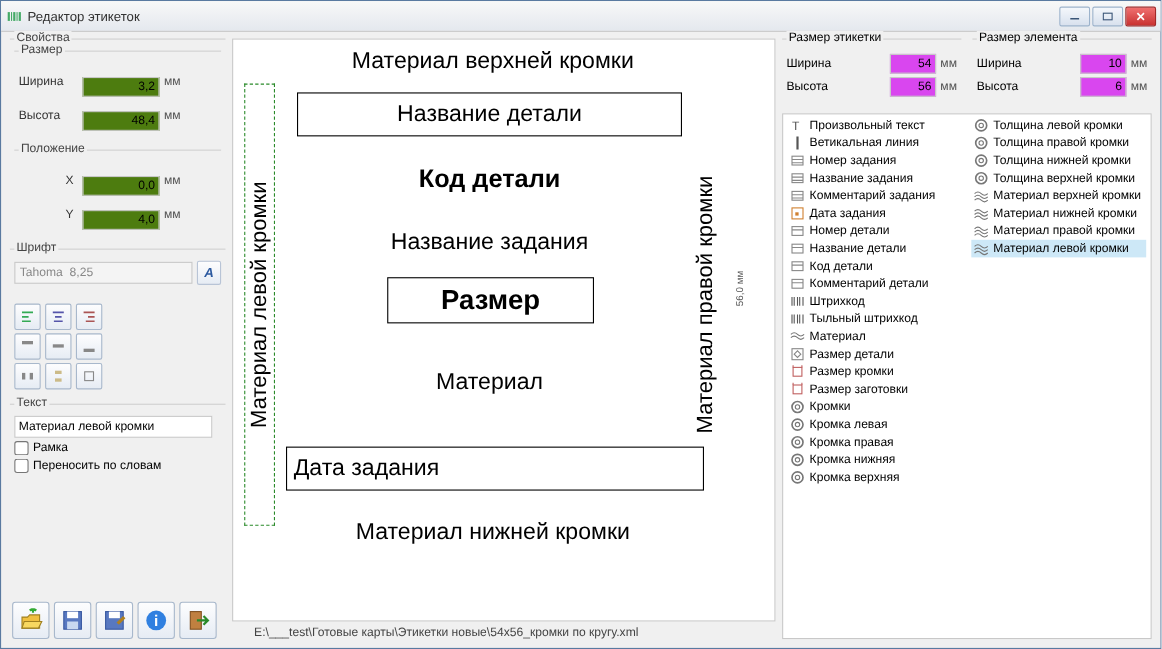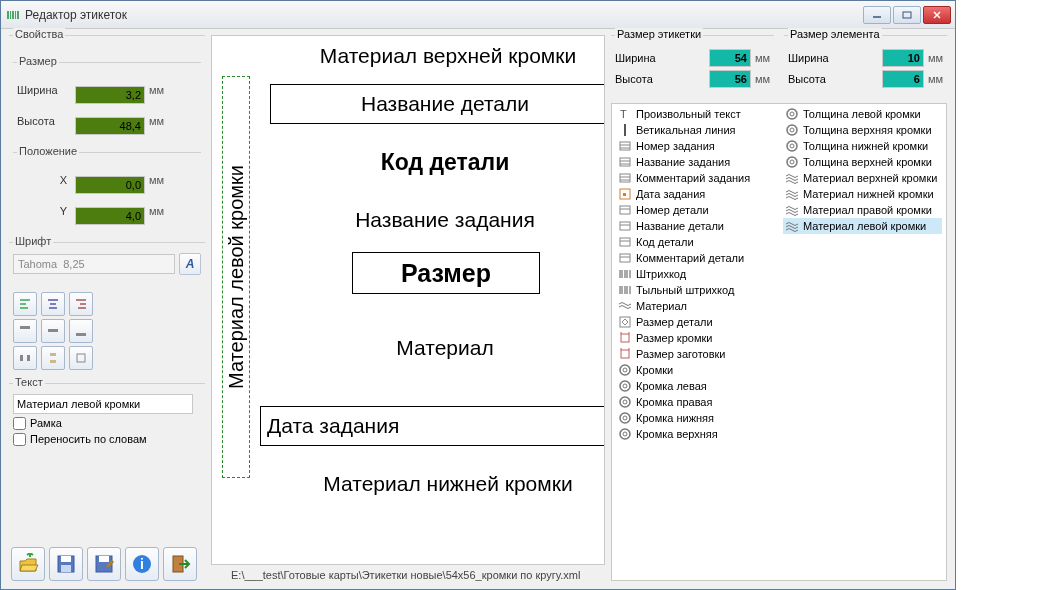--- a/index.html
+++ b/index.html
@@ -1,17 +1,17 @@
 <!DOCTYPE html>
 <html><head>
 <meta charset="utf-8">
 <style>
 * { box-sizing: border-box; margin: 0; padding: 0; font-family: Tahoma, sans-serif; }
 body { background: #fff; }
-.window { width: 956px; height: 590px; border: 1px solid #5a7aa0; display: flex; flex-direction: column; background: #f0f0f0; }
+.window { width: 1056px; height: 590px; border: 1px solid #5a7aa0; display: flex; flex-direction: column; background: #f0f0f0; }
 .titlebar { height: 28px; background: linear-gradient(#f8f8f8,#e4e8ee); display: flex; align-items: center; padding: 0 4px; border-bottom: 1px solid #c8c8c8; }
 .titlebar .icon { width: 16px; height: 16px; margin-right: 4px; display:flex; align-items:center; justify-content:center; }
 .titlebar .title { font-size: 12px; color: #333; flex: 1; }
 .winbtns { display: flex; gap: 2px; }
 .winbtn { width: 28px; height: 18px; background: linear-gradient(#f4f7fb,#d8e1ee); border: 1px solid #9cb3cc; border-radius: 2px; display:flex; align-items:center; justify-content:center; font-size:10px; color:#3a5577; }
 .winbtn.close { background: linear-gradient(#f07070,#c83232); border-color:#a02828; color:#fff; }
 .content { flex:1; display:flex; padding: 6px 8px 8px 8px; gap:6px; }
 .leftcol { width: 196px; display:flex; flex-direction:column; gap:6px; }
 .group { border-top: 1px solid #d0d0d0; padding: 10px 4px 4px 4px; position: relative; }
 .group > .legend { position: absolute; top: -8px; left: 4px; font-size: 11px; color:#444; background:#f0f0f0; padding:0 2px; }
@@ -36,21 +36,21 @@
 .el.border { border:1px solid #000; }
 .vtext { writing-mode: vertical-rl; text-orientation: mixed; transform: rotate(180deg); display:flex; align-items:center; justify-content:center; }
 .ruler-label { position:absolute; font-size:9px; color:#555; writing-mode:vertical-rl; transform:rotate(180deg); }
 .path { font-size:11px; color:#444; margin-top:4px; padding-left:20px;}
 .rightcol { width: 336px; display:flex; flex-direction:column; }
 .righttop { display:flex; gap:10px; }
 .rgroup { border-top: 1px solid #d0d0d0; padding: 10px 4px 4px 4px; position: relative; flex:1; }
 .rgroup .legend { position:absolute; top:-8px; left:4px; font-size:11px; background:#f0f0f0; padding:0 2px; }
 .rrow { display:flex; align-items:center; font-size:11px; margin:3px 0; }
 .rrow .lbl { flex:1; }
-.rrow input { width:42px; height:18px; border:1px solid #c8c8c8; background:#14b8a6; font-size:11px; text-align:right; padding:0 3px;font-weight:bold; }
+.rrow input { width:42px; height:18px; border:1px solid #c8c8c8; background:#d946ef; font-size:11px; text-align:right; padding:0 3px; }
 .rrow .unit { margin-left:4px; color:#555; }
 .elemlist { flex:1; border:1px solid #c8c8c8; background:#fff; margin-top:8px; display:flex; font-size:11px; overflow:auto; }
 .listcol { flex:1; padding:2px 4px; }
 .listitem { display:flex; align-items:center; gap:4px; padding:1px 2px; white-space:nowrap; cursor:default; }
 .listitem.selected { background:#cde8f7; }
 .listicon { width:14px; height:14px; flex-shrink:0; display:flex; align-items:center; justify-content:center; font-size:11px; color:#555; }
 svg { display:block; }
 .selected-element { border: 1px dashed #2a8a2a; position:absolute; }
 </style>
 </head>
@@ -83,21 +83,21 @@
           <svg width="10" height="8">
             <line x1="2" y1="1" x2="8" y2="7" stroke="#fff" stroke-width="1.5"></line>
             <line x1="8" y1="1" x2="2" y2="7" stroke="#fff" stroke-width="1.5"></line>
           </svg>
         </div>
     </div>
   </div>
   <div class="content">
 
     <div class="leftcol">
-      <div class="group" style="padding-top:22px;">
+      <div class="group" style="padding-top:6px;">
         <span class="legend">Свойства</span>
         <div class="group" style="margin-top:4px;">
           <span class="legend">Размер</span>
           <div class="row">
             <span class="lbl">Ширина</span>
             <input value="3,2" style="">
             <span class="unit">мм</span>
           </div>
           <div class="row">
             <span class="lbl">Высота</span>
@@ -496,21 +496,21 @@
               </span>
               <span>Толщина левой кромки</span>
             </div>
             <div class="listitem">
               <span class="listicon">
                 <svg width="14" height="14">
                   <circle cx="7" cy="7" r="5" fill="none" stroke="#777" stroke-width="1.5"></circle>
                   <circle cx="7" cy="7" r="2" fill="none" stroke="#777"></circle>
                 </svg>
               </span>
-              <span>Толщина верхняя кромки</span>
+              <span>Толщина правой кромки</span>
             </div>
             <div class="listitem">
               <span class="listicon">
                 <svg width="14" height="14">
                   <circle cx="7" cy="7" r="5" fill="none" stroke="#777" stroke-width="1.5"></circle>
                   <circle cx="7" cy="7" r="2" fill="none" stroke="#777"></circle>
                 </svg>
               </span>
               <span>Толщина нижней кромки</span>
             </div>

